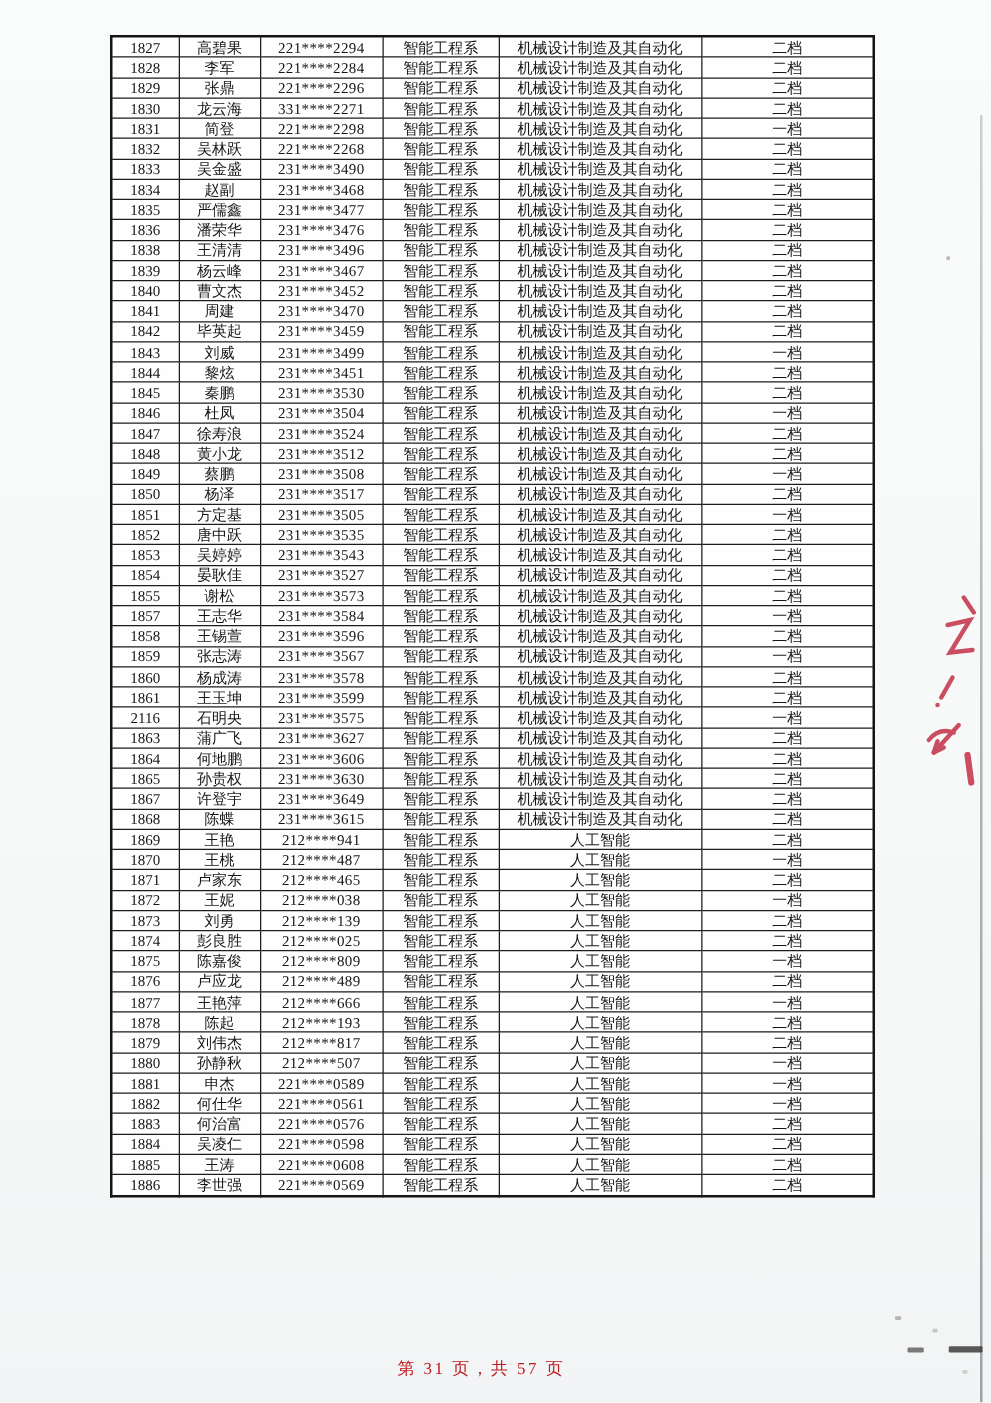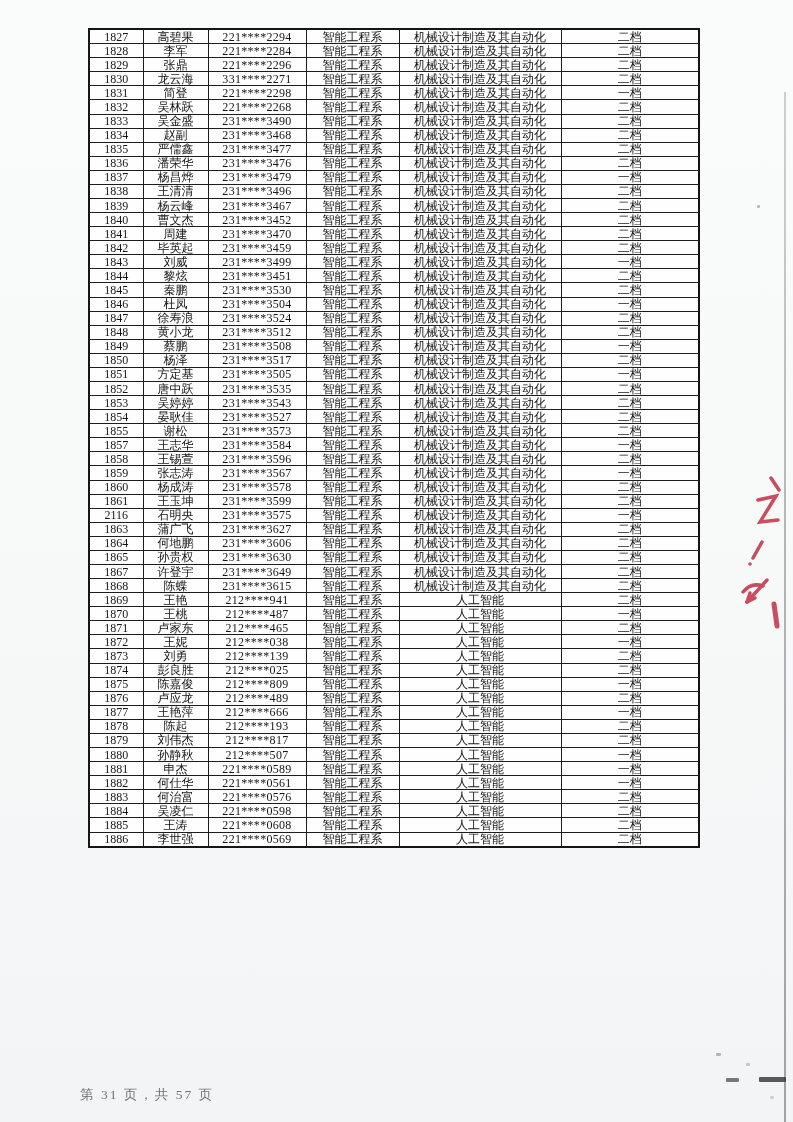--- a/index.html
+++ b/index.html
@@ -3,34 +3,34 @@
 <meta charset="utf-8">
 <style>
   html,body{margin:0;padding:0;}
   body{
     width:793px;height:1122px;position:relative;overflow:hidden;
     background:linear-gradient(180deg,#fafbfb 0%,#f7f8f8 55%,#f3f4f5 100%);
     font-family:"Liberation Serif","DejaVu Serif",serif;
   }
   .page{position:absolute;inset:0;}
   table.roster{
-    position:absolute;left:88px;top:28px;width:610px;height:820px;
+    position:absolute;left:88px;top:28px;width:610px;height:930px;
     border-collapse:collapse;table-layout:fixed;
     border:2px solid #151515;background:#fefefe;
   }
   table.roster td{
     border:1px solid #1c1c1c;
     text-align:center;vertical-align:middle;
     font-size:12px;color:#161616;line-height:1;
     padding:0;white-space:nowrap;overflow:hidden;
   }
   table.roster td.c-id{font-size:12px;letter-spacing:.3px;}
   .footer{
     position:absolute;left:80px;top:1086px;width:610px;
-    font-size:13.5px;color:#737373;letter-spacing:2px;
+    text-align:center;font-size:13.5px;color:#b91c1c;letter-spacing:2px;
   }
   .page-edge{
     position:absolute;left:784px;top:92px;width:2px;height:1030px;
     background:linear-gradient(180deg,#cdd0d2 0%,#b2b5b8 45%,#9ea2a5 100%);
   }
   .red-marks{position:absolute;left:735px;top:430px;width:58px;height:240px;}
   .art{position:absolute;border-radius:1px;}
   .a1{left:726px;top:1078px;width:13px;height:4px;background:#5a5a5a;opacity:.8;}
   .a2{left:759px;top:1077px;width:27px;height:5px;background:#3c3c3c;opacity:.85;}
   .a3{left:716px;top:1053px;width:5px;height:3px;background:#9a9a9a;opacity:.7;}
@@ -127,28 +127,20 @@
         </tr>
         <tr>
           <td>1836</td>
           <td>潘荣华</td>
           <td class="c-id">231****3476</td>
           <td>智能工程系</td>
           <td>机械设计制造及其自动化</td>
           <td>二档</td>
         </tr>
         <tr>
-          <td>1837</td>
-          <td>杨昌烨</td>
-          <td class="c-id">231****3479</td>
-          <td>智能工程系</td>
-          <td>机械设计制造及其自动化</td>
-          <td>一档</td>
-        </tr>
-        <tr>
           <td>1838</td>
           <td>王清清</td>
           <td class="c-id">231****3496</td>
           <td>智能工程系</td>
           <td>机械设计制造及其自动化</td>
           <td>二档</td>
         </tr>
         <tr>
           <td>1839</td>
           <td>杨云峰</td>

